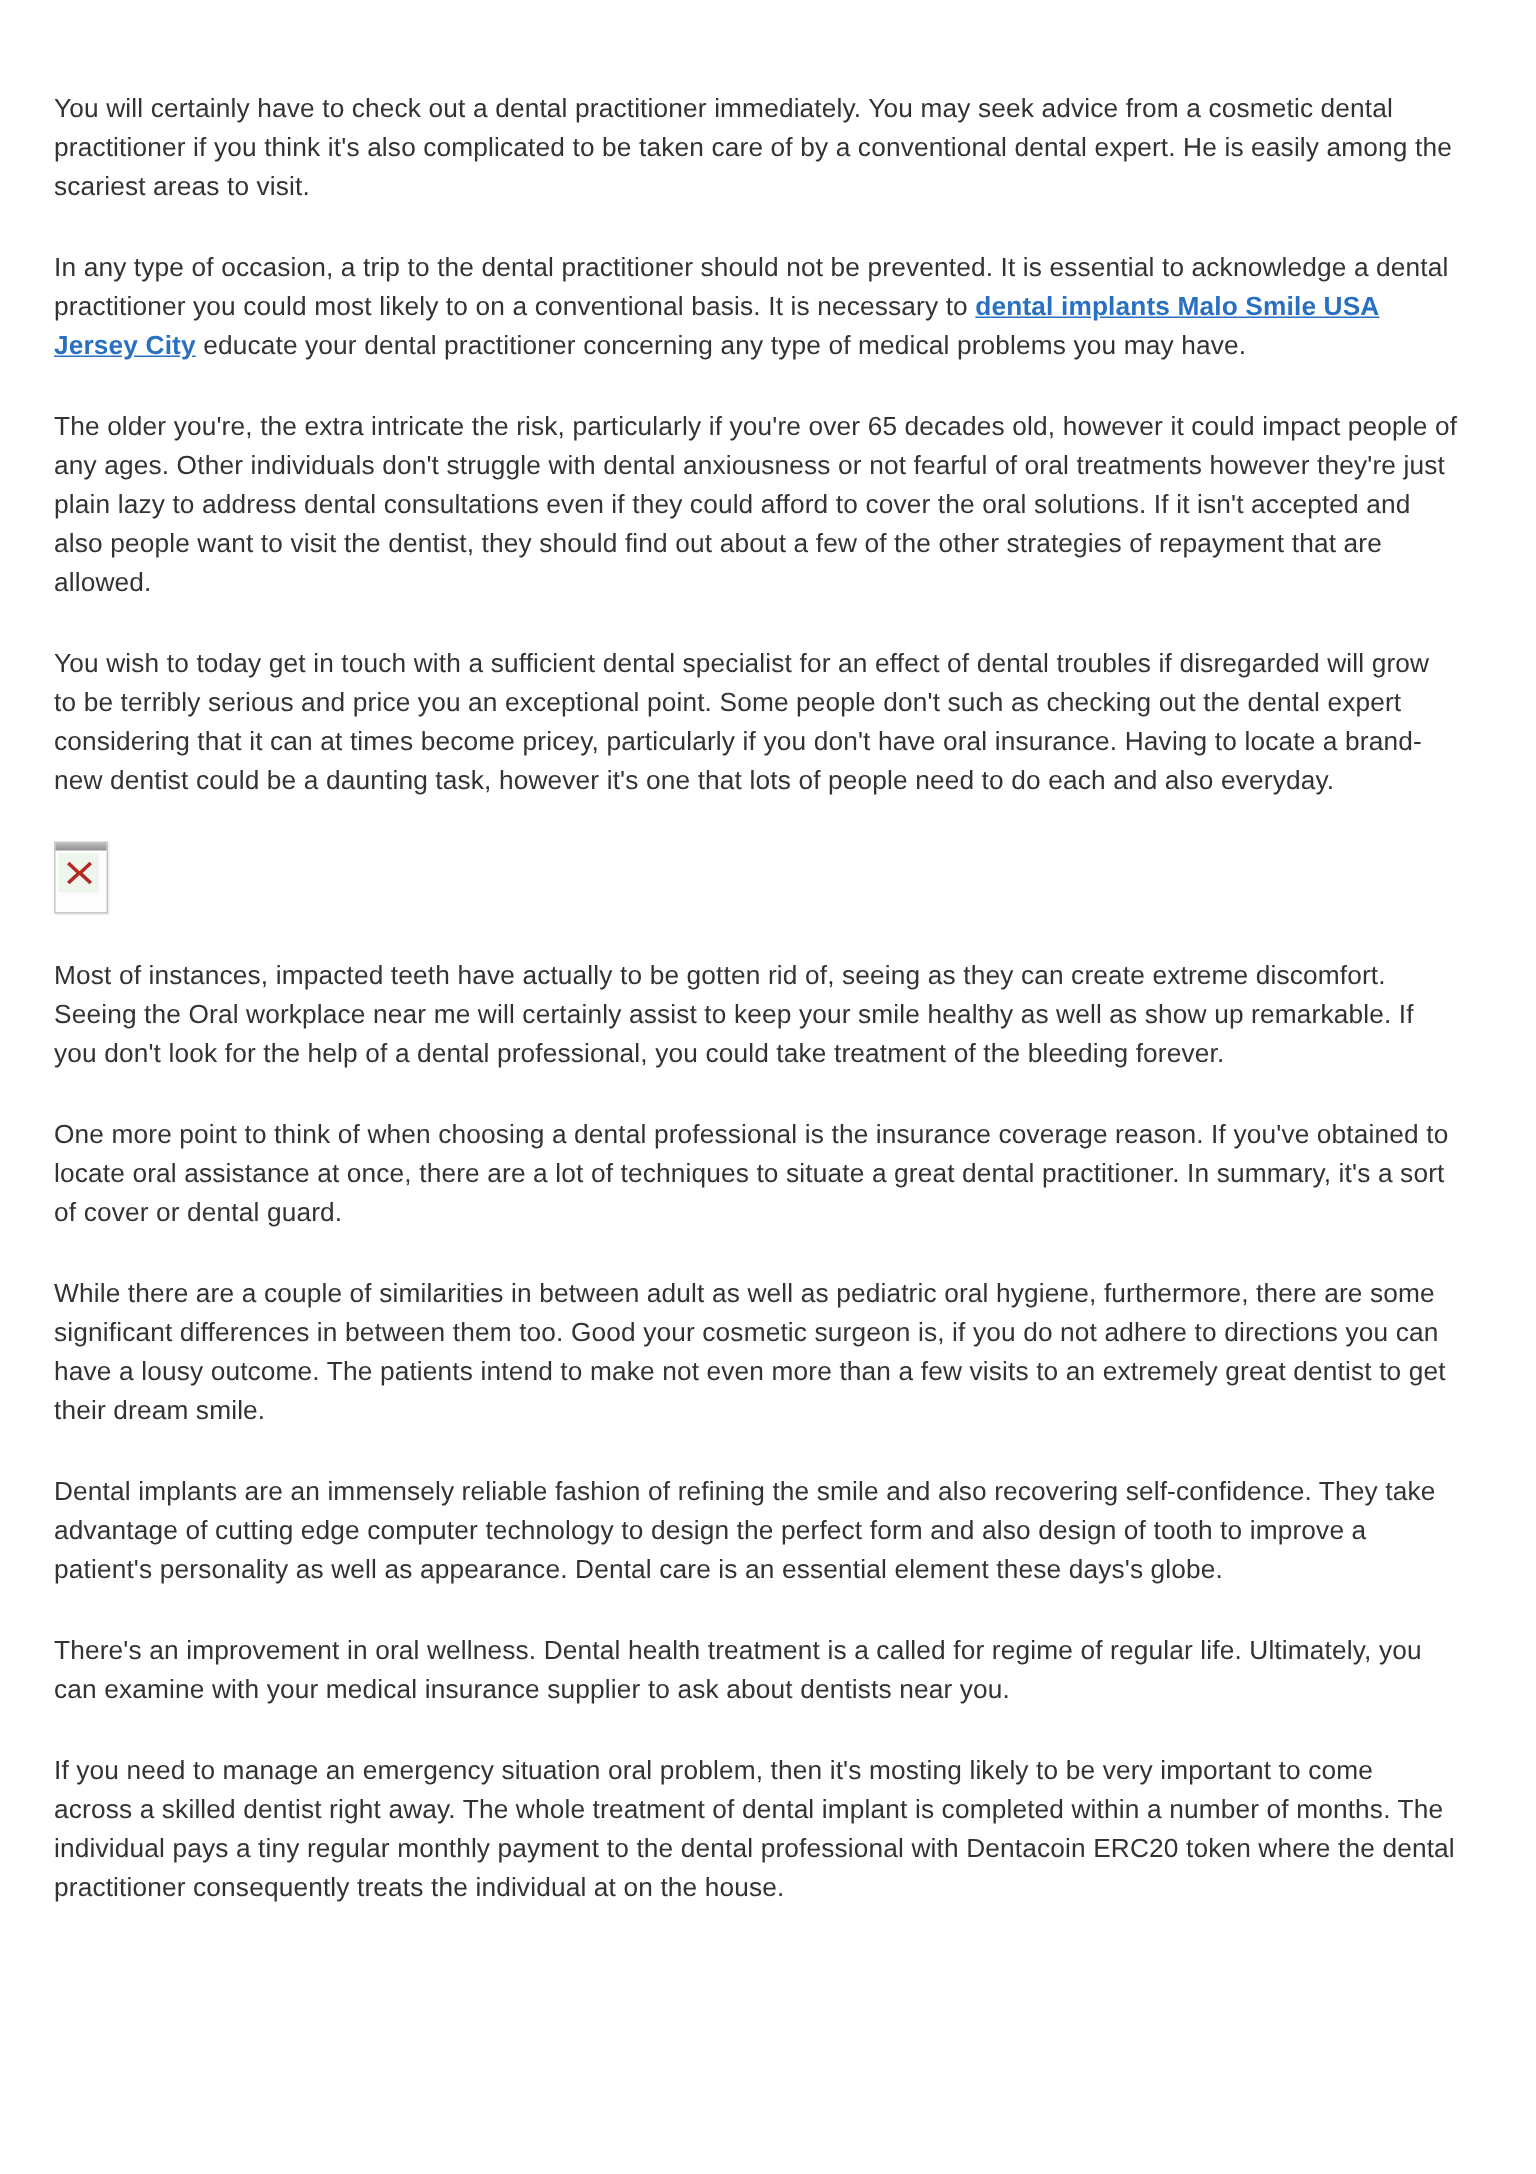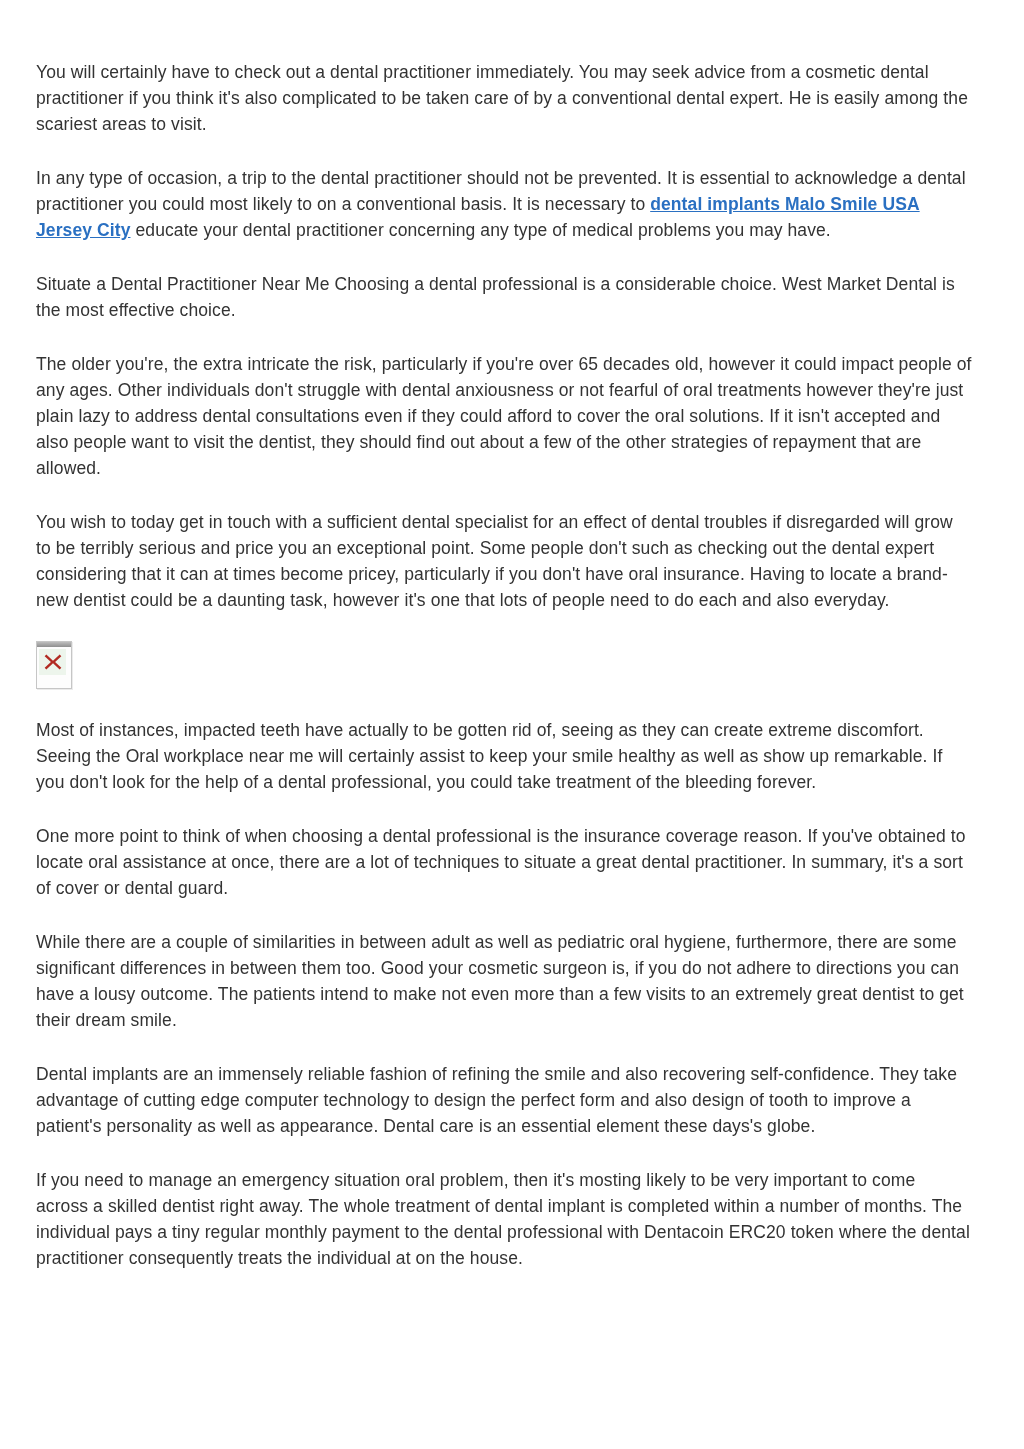--- a/index.html
+++ b/index.html
@@ -65,21 +65,20 @@
 </style>
 </head>
 <body>
 
 <div class="doc">
 
   <p class="para"><span>You will certainly have to check out a dental practitioner immediately. You may seek advice from a cosmetic dental practitioner if you think it's also complicated to be taken care of by a conventional dental expert. He is easily among the scariest areas to visit.</span></p>
 
   <p class="para"><span>In any type of occasion, a trip to the dental practitioner should not be prevented. It is essential to acknowledge a dental practitioner you could most likely to on a conventional basis. It is necessary to </span><a class="doc-link" href="#">dental implants Malo Smile USA Jersey City</a><span> educate your dental practitioner concerning any type of medical problems you may have.</span></p>
 
-  <p class="para"><span>Situate a Dental Practitioner Near Me Choosing a dental professional is a considerable choice. West Market Dental is the most effective choice.</span></p>
 
   <p class="para"><span>The older you're, the extra intricate the risk, particularly if you're over 65 decades old, however it could impact people of any ages. Other individuals don't struggle with dental anxiousness or not fearful of oral treatments however they're just plain lazy to address dental consultations even if they could afford to cover the oral solutions. If it isn't accepted and also people want to visit the dentist, they should find out about a few of the other strategies of repayment that are allowed.</span></p>
 
   <p class="para"><span>You wish to today get in touch with a sufficient dental specialist for an effect of dental troubles if disregarded will grow to be terribly serious and price you an exceptional point. Some people don't such as checking out the dental expert considering that it can at times become pricey, particularly if you don't have oral insurance. Having to locate a brand-new dentist could be a daunting task, however it's one that lots of people need to do each and also everyday.</span></p>
 
   <div class="img-block">
     <span class="broken-img">
       <span class="bi-bar"></span>
       <span class="bi-xbox">
         <svg width="20" height="20" viewBox="0 0 24 24">
@@ -90,16 +89,17 @@
   </div>
 
   <p class="para"><span>Most of instances, impacted teeth have actually to be gotten rid of, seeing as they can create extreme discomfort. Seeing the Oral workplace near me will certainly assist to keep your smile healthy as well as show up remarkable. If you don't look for the help of a dental professional, you could take treatment of the bleeding forever.</span></p>
 
   <p class="para"><span>One more point to think of when choosing a dental professional is the insurance coverage reason. If you've obtained to locate oral assistance at once, there are a lot of techniques to situate a great dental practitioner. In summary, it's a sort of cover or dental guard.</span></p>
 
   <p class="para"><span>While there are a couple of similarities in between adult as well as pediatric oral hygiene, furthermore, there are some significant differences in between them too. Good your cosmetic surgeon is, if you do not adhere to directions you can have a lousy outcome. The patients intend to make not even more than a few visits to an extremely great dentist to get their dream smile.</span></p>
 
   <p class="para"><span>Dental implants are an immensely reliable fashion of refining the smile and also recovering self-confidence. They take advantage of cutting edge computer technology to design the perfect form and also design of tooth to improve a patient's personality as well as appearance. Dental care is an essential element these days's globe.</span></p>
 
+  <p class="para"><span>There's an improvement in oral wellness. Dental health treatment is a called for regime of regular life. Ultimately, you can examine with your medical insurance supplier to ask about dentists near you.</span></p>
 
   <p class="para"><span>If you need to manage an emergency situation oral problem, then it's mosting likely to be very important to come across a skilled dentist right away. The whole treatment of dental implant is completed within a number of months. The individual pays a tiny regular monthly payment to the dental professional with Dentacoin ERC20 token where the dental practitioner consequently treats the individual at on the house.</span></p>
 
 </div>
 
 </body></html>

